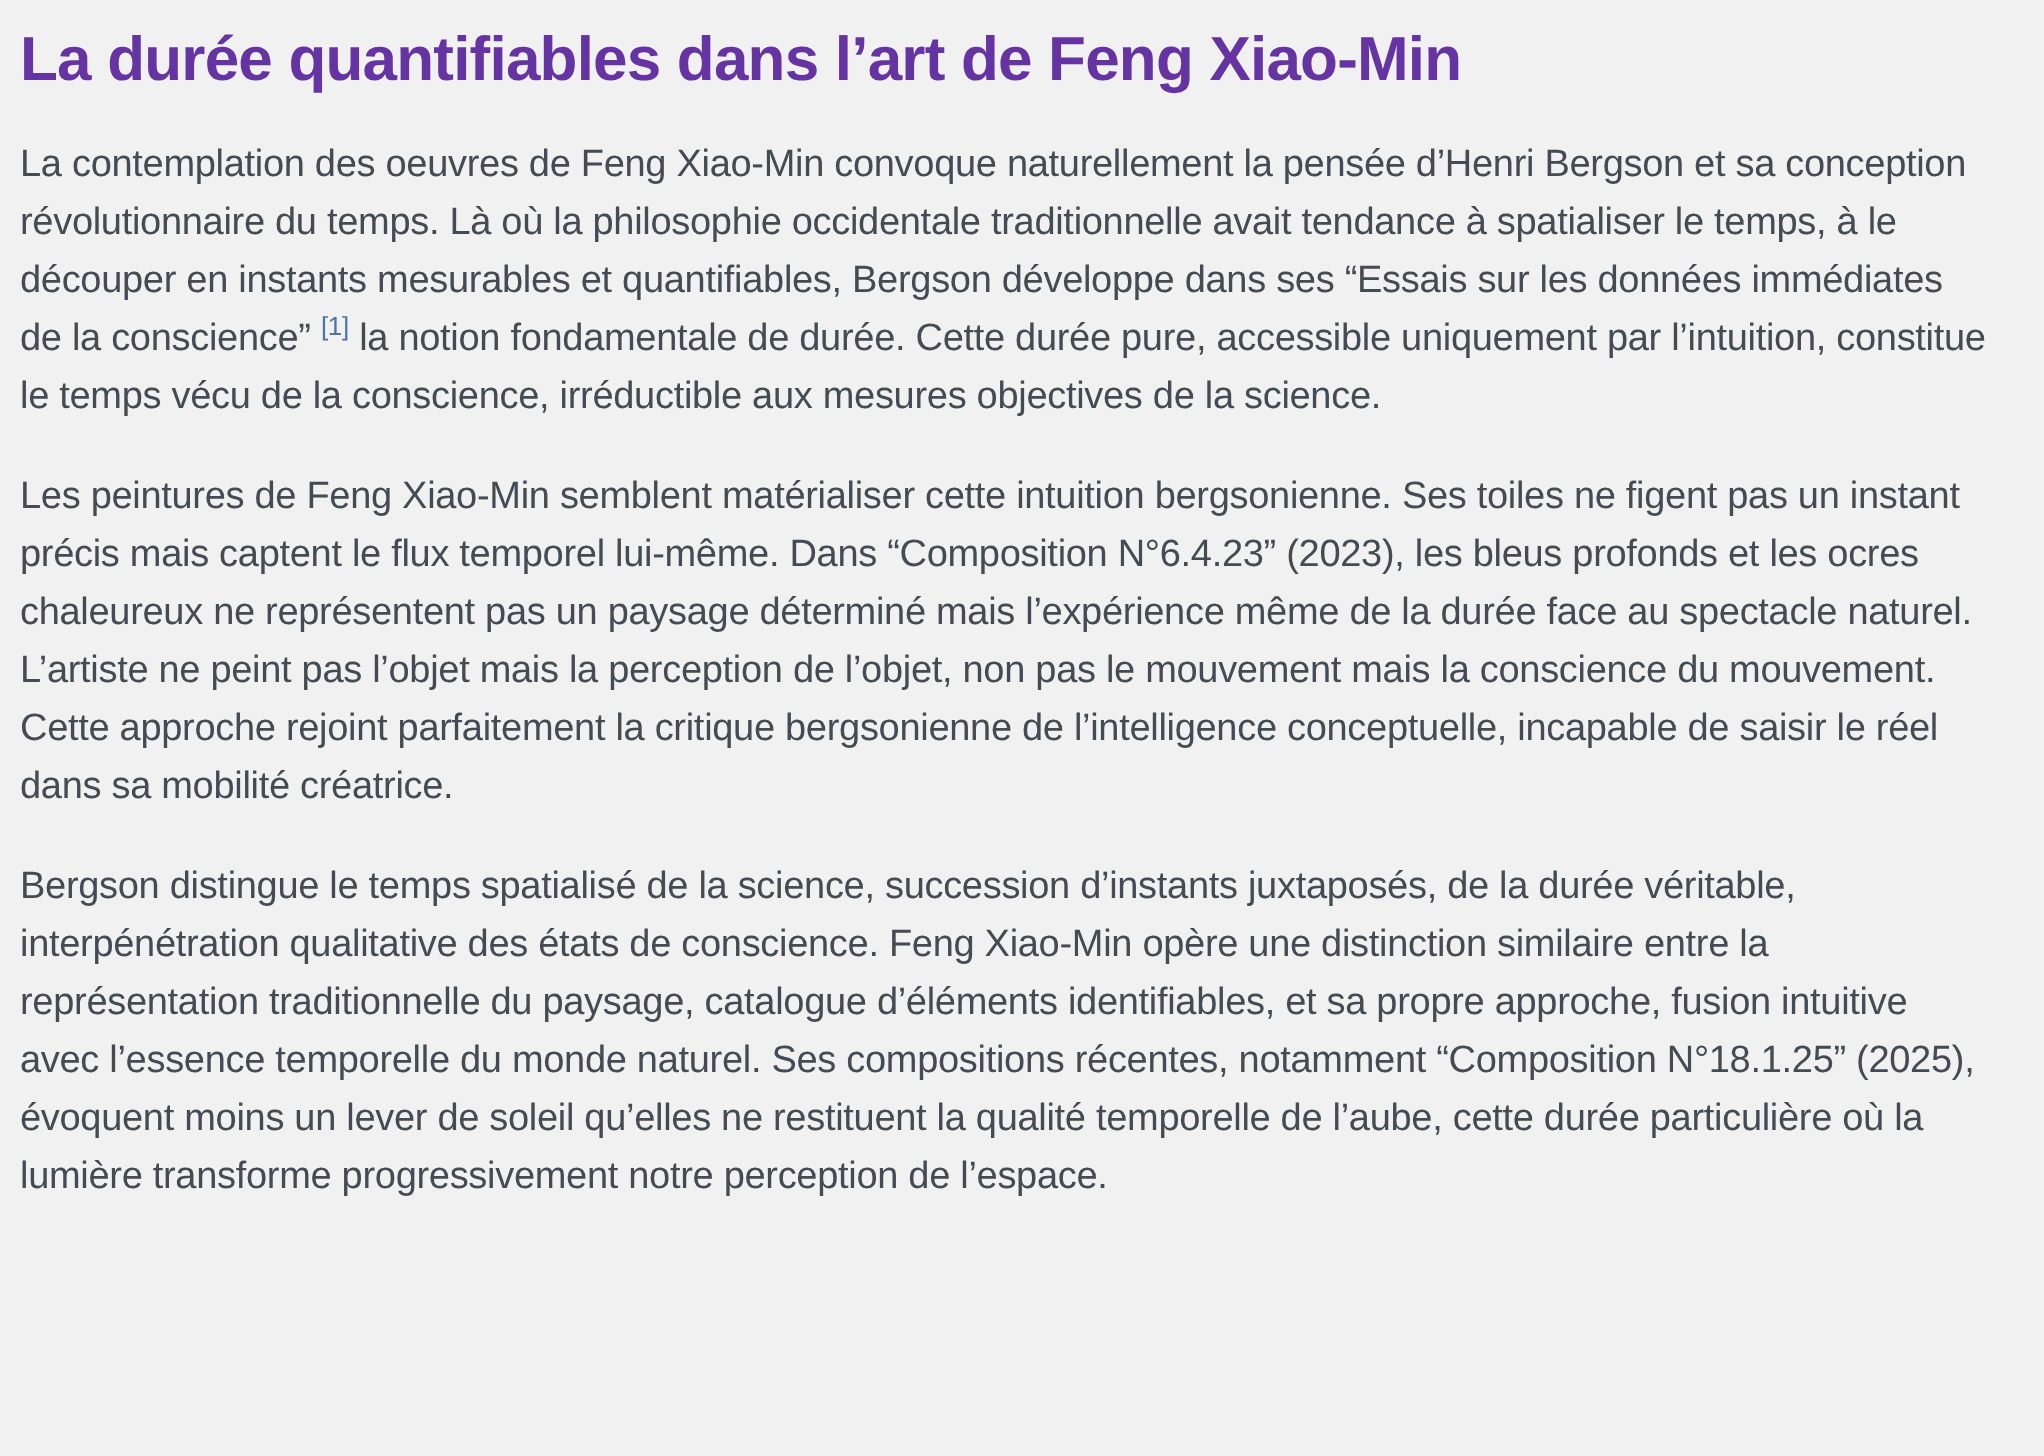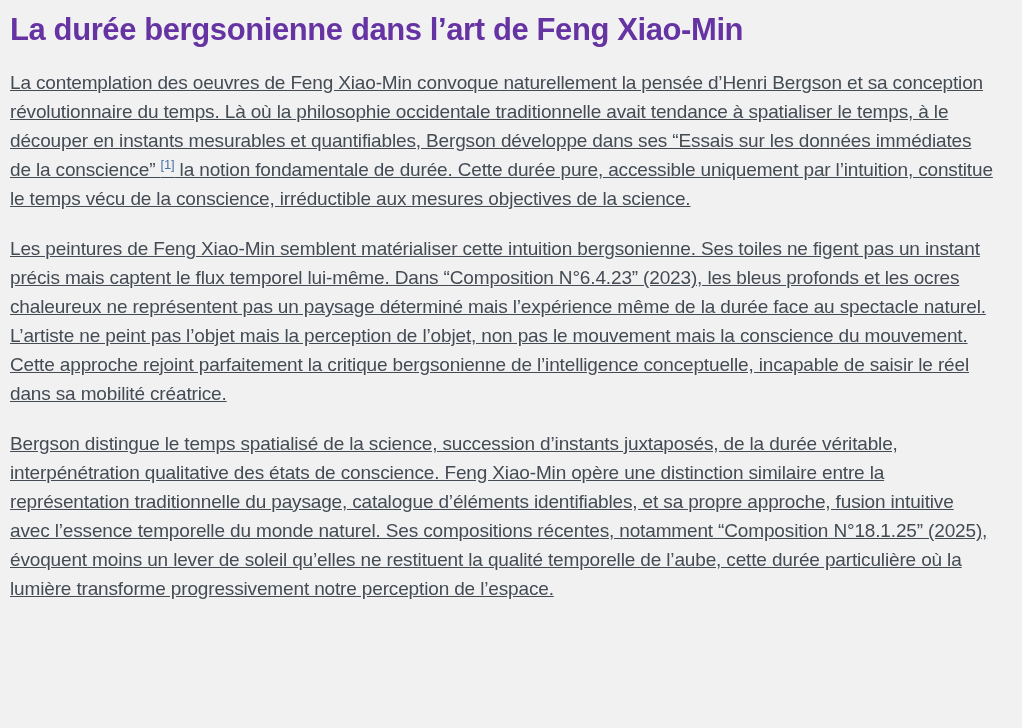--- a/index.html
+++ b/index.html
@@ -24,36 +24,35 @@
     font-weight: 700;
     letter-spacing: -0.4px;
     color: #6633a2;
   }
   p {
     margin: 0 16px 21px 0;
     font-size: 19px;
     line-height: 29px;
     letter-spacing: -0.15px;
     color: #444b53;
-    text-decoration: underline;
   }
   sup.footnote {
     font-size: 13px;
     line-height: 0;
     vertical-align: super;
   }
   sup.footnote a {
     color: #4c74a6;
     text-decoration: none;
   }
 </style>
 </head>
 <body>
 
 <article>
-  <h1>La durée bergsonienne dans l’art de Feng Xiao-Min</h1>
+  <h1>La durée quantifiables dans l’art de Feng Xiao-Min</h1>
 
   <p><span>La contemplation des oeuvres de Feng Xiao-Min convoque naturellement la pensée d’Henri Bergson et sa conception révolutionnaire du temps. Là où la philosophie occidentale traditionnelle avait tendance à spatialiser le temps, à le découper en instants mesurables et quantifiables, Bergson développe dans ses “Essais sur les données immédiates de la conscience” </span><sup class="footnote"><a href="#">[1]</a></sup><span> la notion fondamentale de durée. Cette durée pure, accessible uniquement par l’intuition, constitue le temps vécu de la conscience, irréductible aux mesures objectives de la science.</span></p>
 
   <p>Les peintures de Feng Xiao-Min semblent matérialiser cette intuition bergsonienne. Ses toiles ne figent pas un instant précis mais captent le flux temporel lui-même. Dans “Composition N°6.4.23” (2023), les bleus profonds et les ocres chaleureux ne représentent pas un paysage déterminé mais l’expérience même de la durée face au spectacle naturel. L’artiste ne peint pas l’objet mais la perception de l’objet, non pas le mouvement mais la conscience du mouvement. Cette approche rejoint parfaitement la critique bergsonienne de l’intelligence conceptuelle, incapable de saisir le réel dans sa mobilité créatrice.</p>
 
   <p>Bergson distingue le temps spatialisé de la science, succession d’instants juxtaposés, de la durée véritable, interpénétration qualitative des états de conscience. Feng Xiao-Min opère une distinction similaire entre la représentation traditionnelle du paysage, catalogue d’éléments identifiables, et sa propre approche, fusion intuitive avec l’essence temporelle du monde naturel. Ses compositions récentes, notamment “Composition N°18.1.25” (2025), évoquent moins un lever de soleil qu’elles ne restituent la qualité temporelle de l’aube, cette durée particulière où la lumière transforme progressivement notre perception de l’espace.</p>
 </article>
 
 </body></html>

